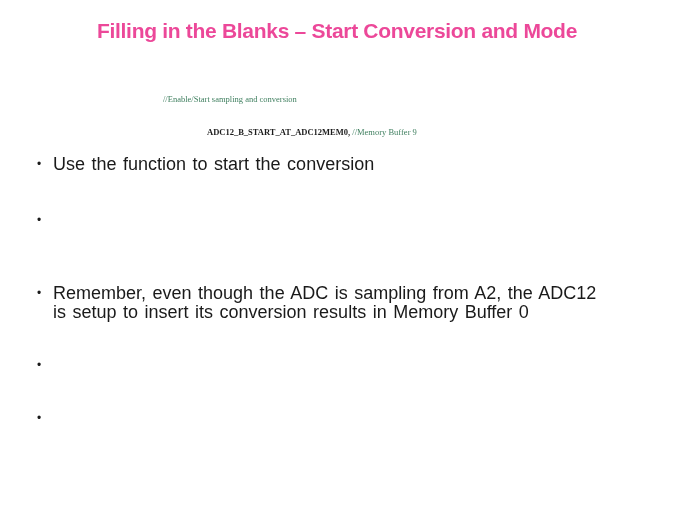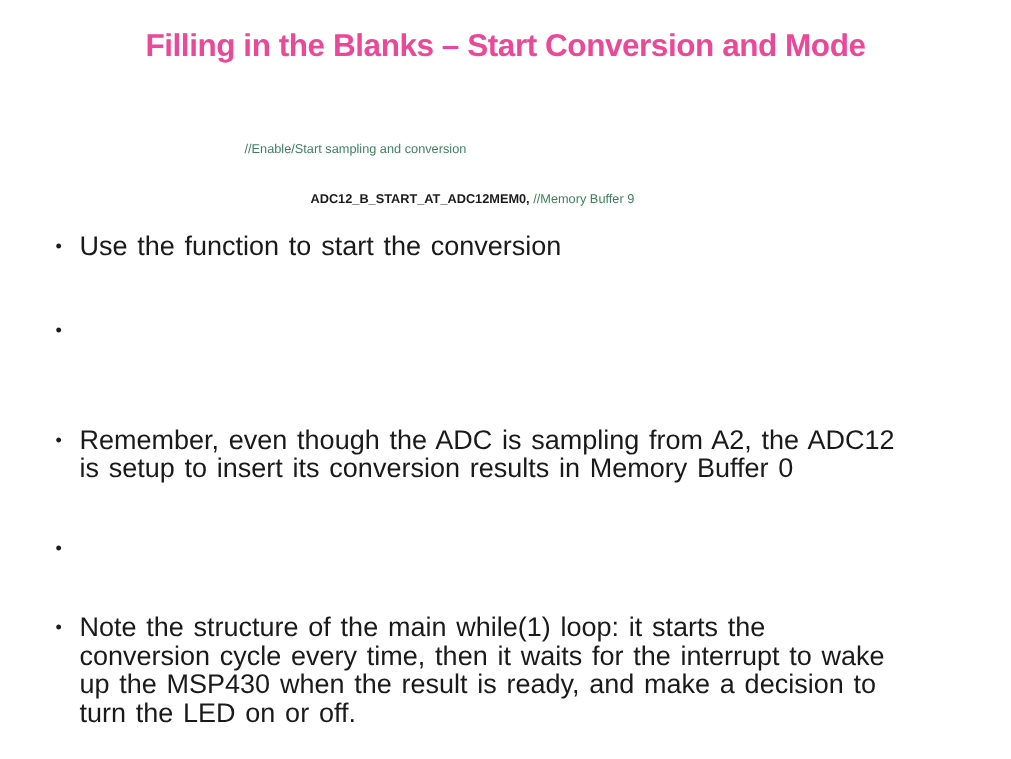--- a/index.html
+++ b/index.html
@@ -7,21 +7,21 @@
     position:relative; width:674px; height:506px; background:#ffffff;
     font-family:"Liberation Sans", sans-serif; overflow:hidden;
   }
   .title {
     position:absolute; top:19px; left:0; width:674px;
     text-align:center; font-size:21px; font-weight:bold;
     letter-spacing:-0.3px; color:#ec4899;
   }
   .code {
     position:absolute; left:156px; top:72px;
-    font-family:Liberation Sans, sans-serif;
+    font-family:Liberation Serif, serif;
     font-size:8.5px; line-height:11px; white-space:pre;
     color:#1c1c1c;
   }
   .code-line { white-space:pre; }
   .indent-sm { padding-left:7px; }
   .indent-lg { padding-left:51px; }
   .c-code { font-weight:600; color:#1c1c1c; }
   .c-comment { font-weight:400; color:#3F7F5F; }
   .bullet {
     position:absolute; left:37px; width:614px;
@@ -59,19 +59,15 @@
     <span class="btext">Remember, even though the ADC is sampling from A2, the ADC12
 is setup to insert its conversion results in Memory Buffer 0</span>
   </div>
 
   <div class="bullet b4">
     <span class="marker">•</span>
   </div>
 
   <div class="bullet b5">
     <span class="marker">•</span>
-    <span class="btext">Note the structure of the main while(1) loop: it starts the
-conversion cycle every time, then it waits for the interrupt to wake
-up the MSP430 when the result is ready, and make a decision to
-turn the LED on or off.</span>
   </div>
 
 </div>
 
 </body></html>

